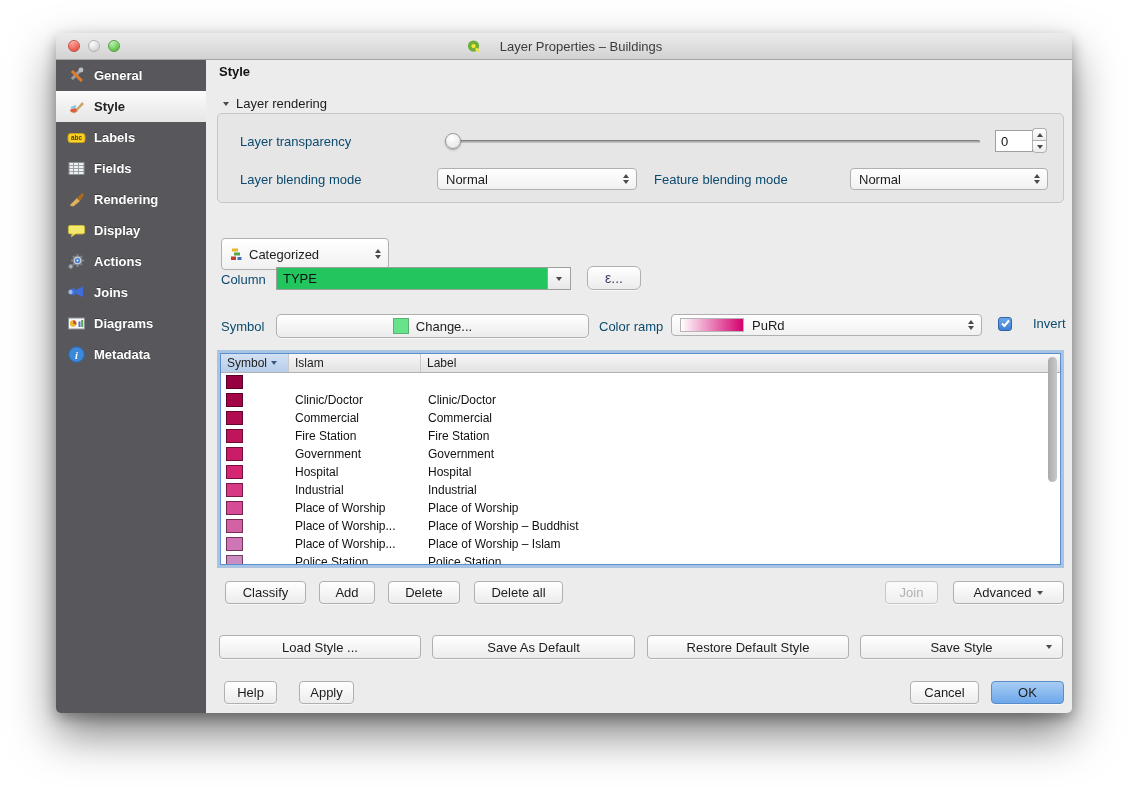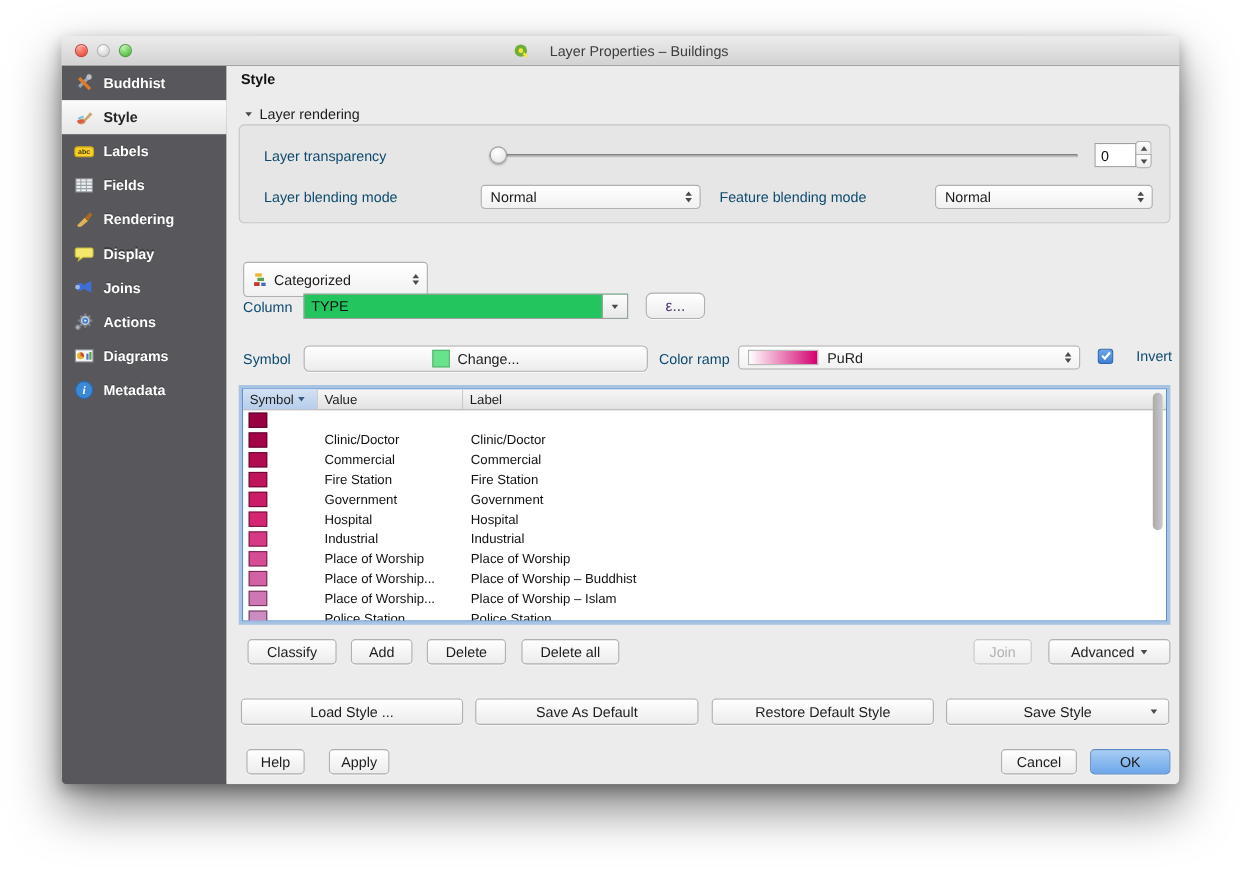--- a/index.html
+++ b/index.html
@@ -121,21 +121,21 @@
     <div class="main">
       <div class="sidebar">
           <div class="side-item">
             <span class="side-icon">
               <svg viewBox="0 0 19 19">
                 <rect x="8.4" y="1" width="3" height="14" transform="rotate(45 9.9 8)" fill="#9aa0a8"></rect>
                 <circle cx="14" cy="4" r="2.4" fill="#b9bfc7"></circle>
                 <rect x="8.4" y="3" width="3" height="14" transform="rotate(-45 9.9 10)" fill="#e07b28"></rect>
               </svg>
             </span>
-            <span class="side-label">Buddhist</span>
+            <span class="side-label">General</span>
           </div>
           <div class="side-item active">
             <span class="side-icon">
               <svg viewBox="0 0 19 19">
                 <path d="M3 13 Q7 10 10 11 L15 5 17 7 11 13 Q11 15 8 16 Q5 17 3 13Z" fill="#caa66a"></path>
                 <path d="M3 13 Q6 11 9 12 L10 14 Q7 16 4 15Z" fill="#e05a43"></path>
                 <path d="M4 11 L9 9" stroke="#7fc3e8" stroke-width="2"></path>
               </svg>
             </span>
             <span class="side-label">Style</span>
@@ -167,43 +167,43 @@
             </span>
             <span class="side-label">Rendering</span>
           </div>
           <div class="side-item">
             <span class="side-icon">
               <svg viewBox="0 0 19 19">
                 <path d="M3 4.5 h13 a1.6 1.6 0 0 1 1.6 1.6 v5.2 a1.6 1.6 0 0 1 -1.6 1.6 h-7.5 l-4.2 3 1-3 h-2.3 A1.6 1.6 0 0 1 1.4 11.3 v-5.2 A1.6 1.6 0 0 1 3 4.5Z" fill="#f3e96f" stroke="#c9b93a"></path>
               </svg>
             </span>
             <span class="side-label">Display</span>
-          </div>
-          <div class="side-item">
-            <span class="side-icon">
-              <svg viewBox="0 0 19 19">
-                <path d="M16 3.5 L8 7.5 V5.5 H3.5 V12 H8 V10 L16 14Z" fill="#3e6fd9"></path>
-                <circle cx="3.5" cy="9" r="2.2" fill="#9fb7e8"></circle>
-              </svg>
-            </span>
-            <span class="side-label">Joins</span>
           </div>
           <div class="side-item">
             <span class="side-icon">
               <svg viewBox="0 0 19 19">
                 <g stroke="#7d838b" stroke-width="2">
                   <path d="M10.5 2 V4.5 M10.5 12.5 V15 M4 8.5 H6.5 M14.5 8.5 H17 M6 4 L7.8 5.8 M13.2 11.2 L15 13 M15 4 L13.2 5.8 M7.8 11.2 L6 13"></path>
                 </g>
                 <circle cx="10.5" cy="8.5" r="4.4" fill="#c7ccd2" stroke="#7d838b"></circle>
                 <circle cx="10.5" cy="8.5" r="2.6" fill="#3f7fd1"></circle>
                 <path d="M9.7 7.2 L12 8.5 9.7 9.8Z" fill="#fff"></path>
                 <circle cx="3.8" cy="14.5" r="2" fill="#aeb4bb" stroke="#7d838b"></circle>
               </svg>
             </span>
             <span class="side-label">Actions</span>
+          </div>
+          <div class="side-item">
+            <span class="side-icon">
+              <svg viewBox="0 0 19 19">
+                <path d="M16 3.5 L8 7.5 V5.5 H3.5 V12 H8 V10 L16 14Z" fill="#3e6fd9"></path>
+                <circle cx="3.5" cy="9" r="2.2" fill="#9fb7e8"></circle>
+              </svg>
+            </span>
+            <span class="side-label">Joins</span>
           </div>
           <div class="side-item">
             <span class="side-icon">
               <svg viewBox="0 0 19 19">
                 <rect x="1.5" y="4" width="16" height="11" fill="#f5f6f7" stroke="#8a8f96"></rect>
                 <circle cx="6.2" cy="9.5" r="3.2" fill="#e8b72c"></circle>
                 <path d="M6.2 9.5 L6.2 6.3 A3.2 3.2 0 0 1 9.2 10.8Z" fill="#d04a3a"></path>
                 <rect x="11.5" y="7.5" width="2" height="5.5" fill="#4a79c9"></rect>
                 <rect x="14.2" y="6" width="2" height="7" fill="#58a34e"></rect>
               </svg>
@@ -311,21 +311,21 @@
           <span class="lbl" style="position:static;">Invert</span>
         </div>
 
         <div class="classes">
           <div class="thead">
               <div class="th th0 sorted">
                 <span>Symbol</span>
                 <span class="tri-down sort-tri"></span>
               </div>
               <div class="th th1">
-                <span>Value</span>
+                <span>Islam</span>
               </div>
               <div class="th th2">
                 <span>Label</span>
               </div>
             </div>
           <div class="tbody">
               <div class="trow">
                 <span class="swatch" style="background: rgb(151, 1, 64);"></span>
                 <span class="cell val"></span>
                 <span class="cell lab"></span>

